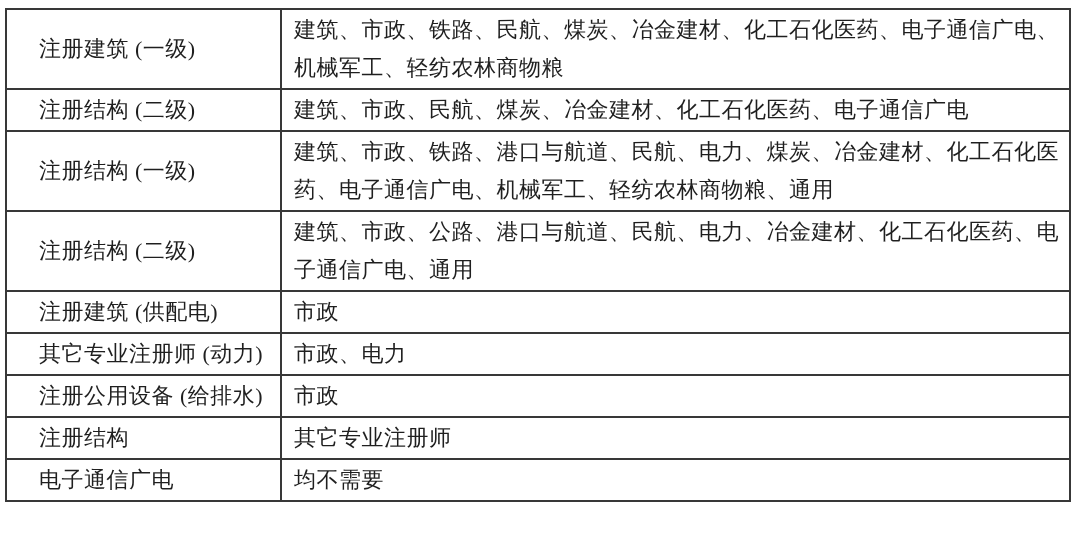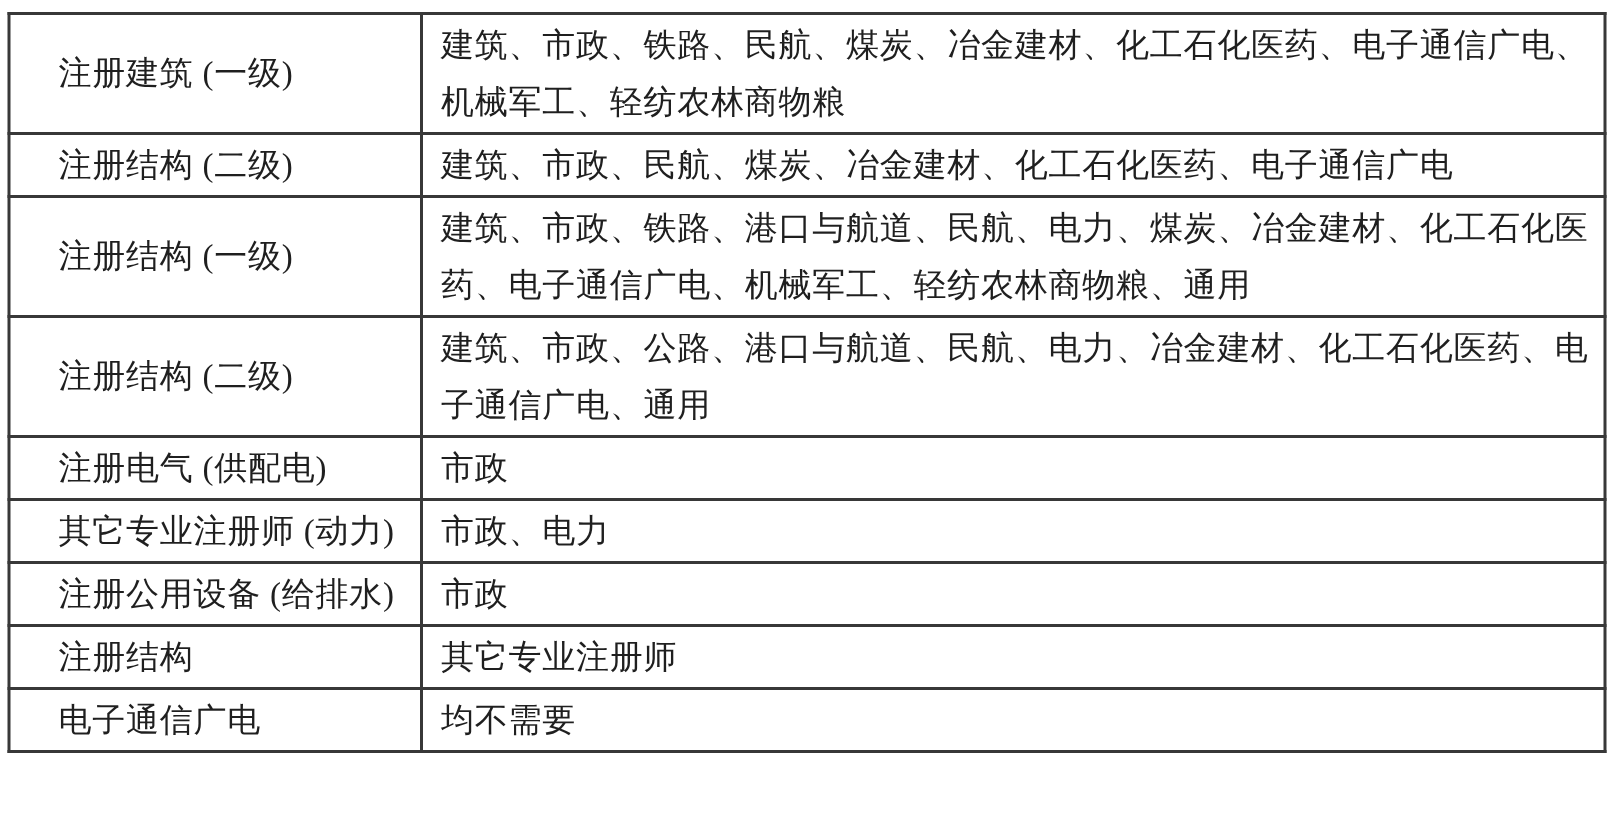--- a/index.html
+++ b/index.html
@@ -67,21 +67,21 @@
     <td class="ind-cell">建筑、市政、铁路、港口与航道、民航、电力、煤炭、冶金建材、化工石化医药、电子通信广电、机械军工、轻纺农林商物粮、通用</td>
   </tr>
 
   <tr>
     <td class="cat-cell">注册结构 (二级)</td>
     <td class="ind-cell">建筑、市政、公路、港口与航道、民航、电力、冶金建材、化工石化医药、电子通信广电、通用</td>
   </tr>
 
 
   <tr>
-    <td class="cat-cell">注册电气 (供配电)</td>
+    <td class="cat-cell">注册建筑 (供配电)</td>
     <td class="ind-cell">市政</td>
   </tr>
 
   <tr>
     <td class="cat-cell">其它专业注册师 (动力)</td>
     <td class="ind-cell">市政、电力</td>
   </tr>
 
   <tr>
     <td class="cat-cell">注册公用设备 (给排水)</td>

